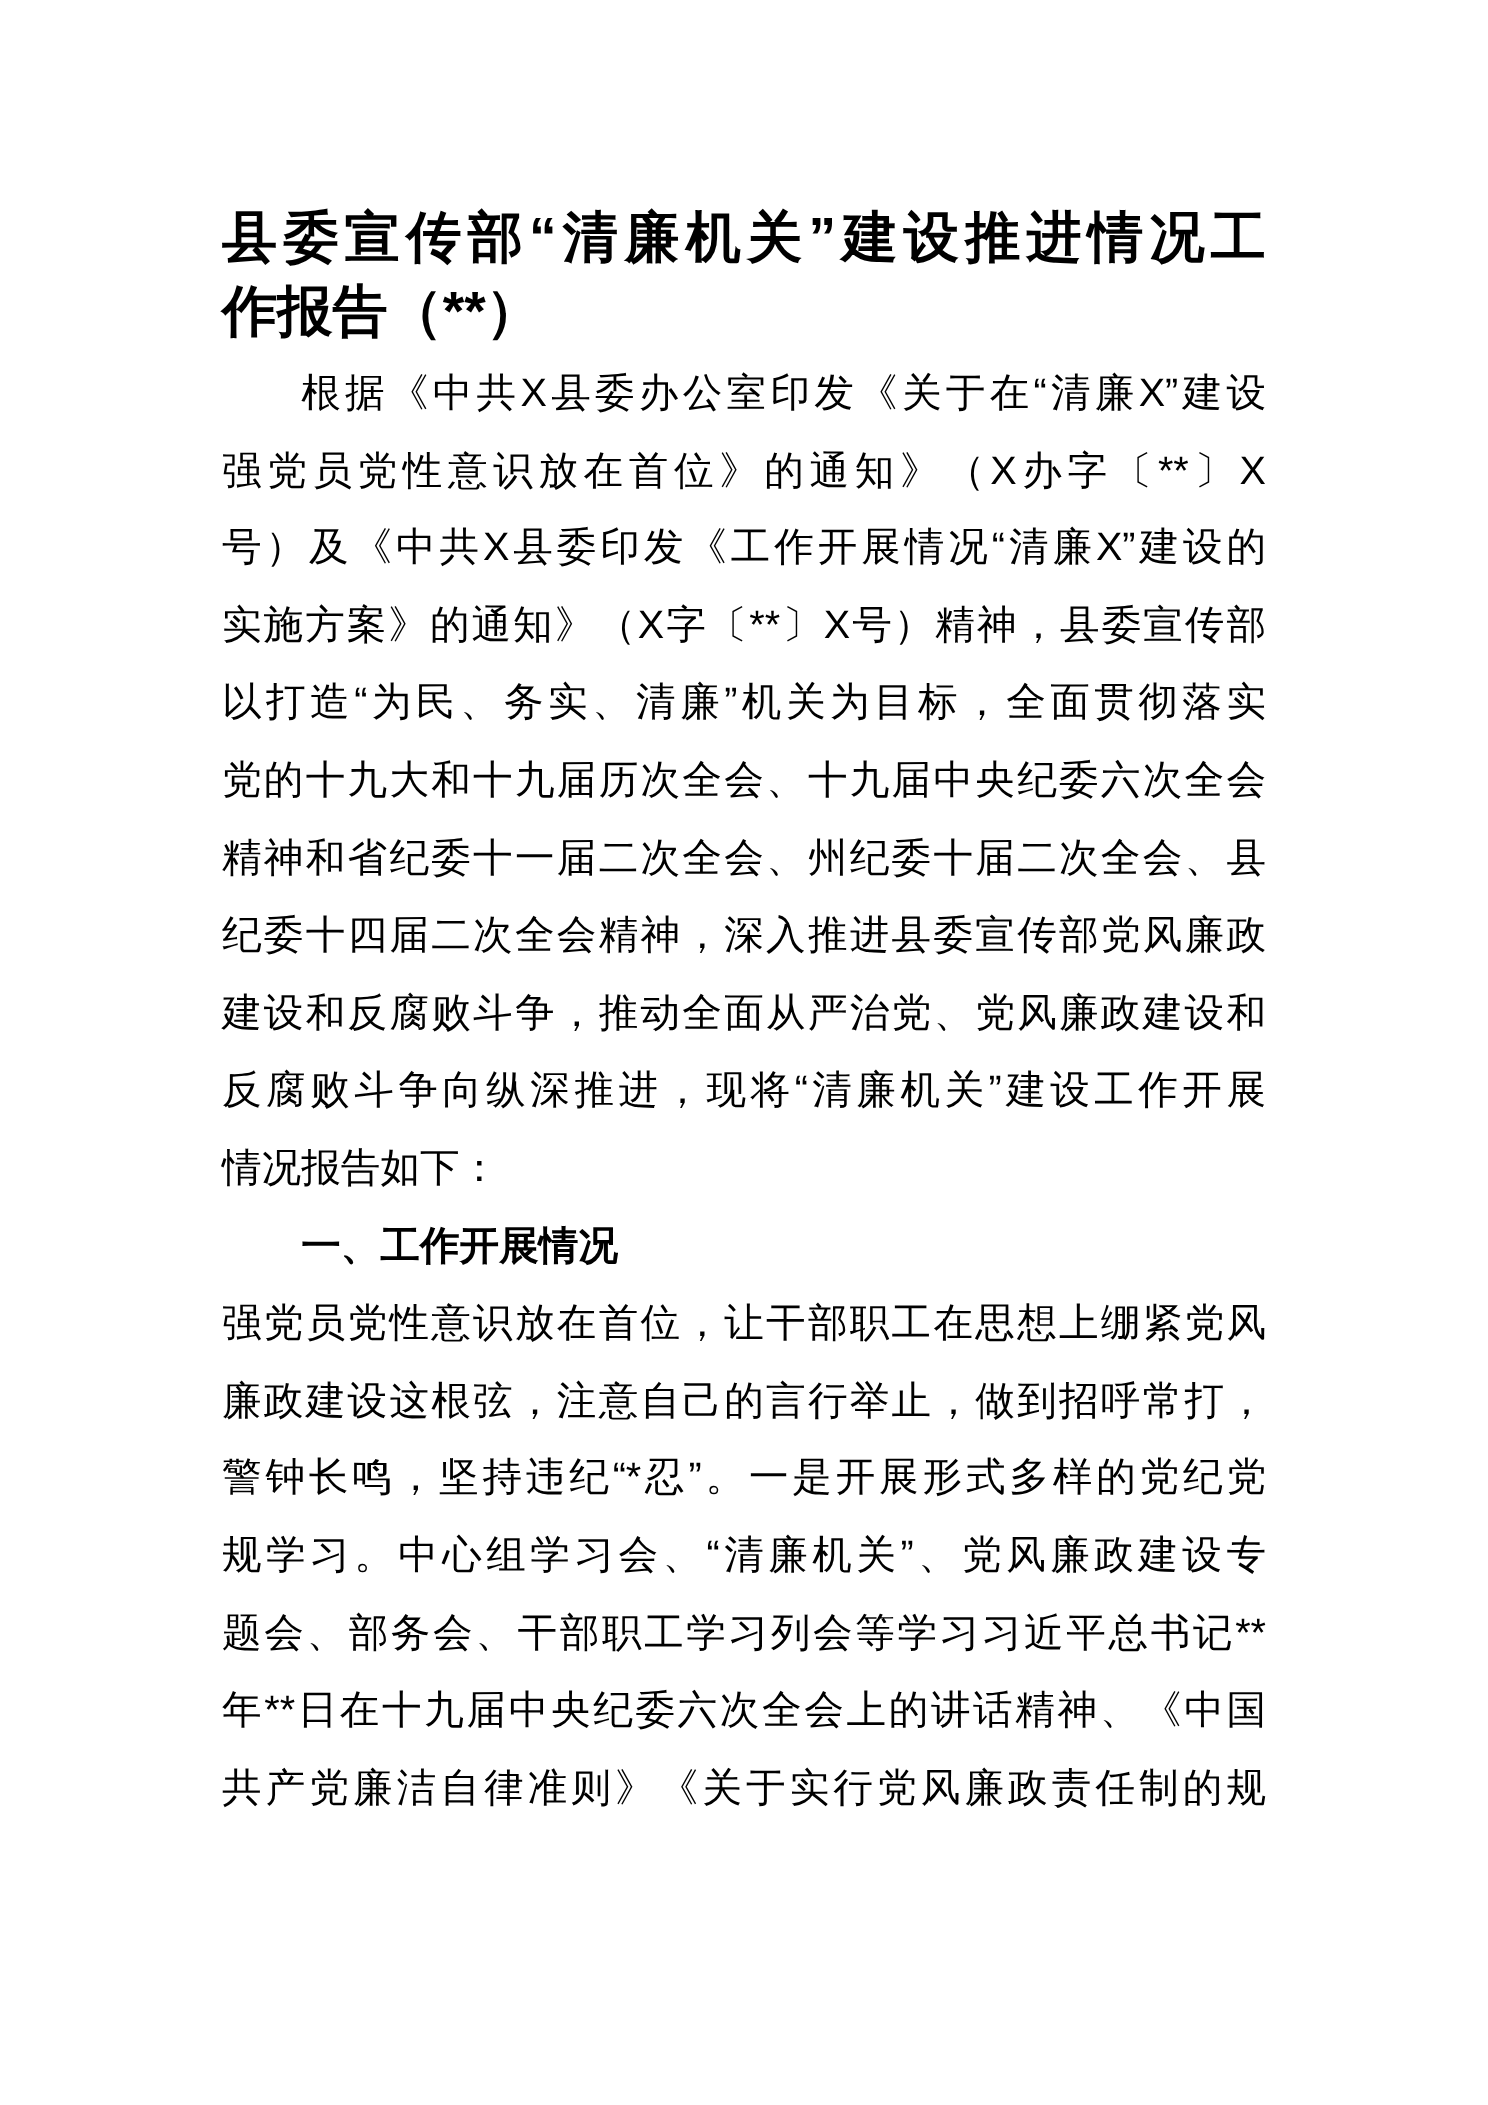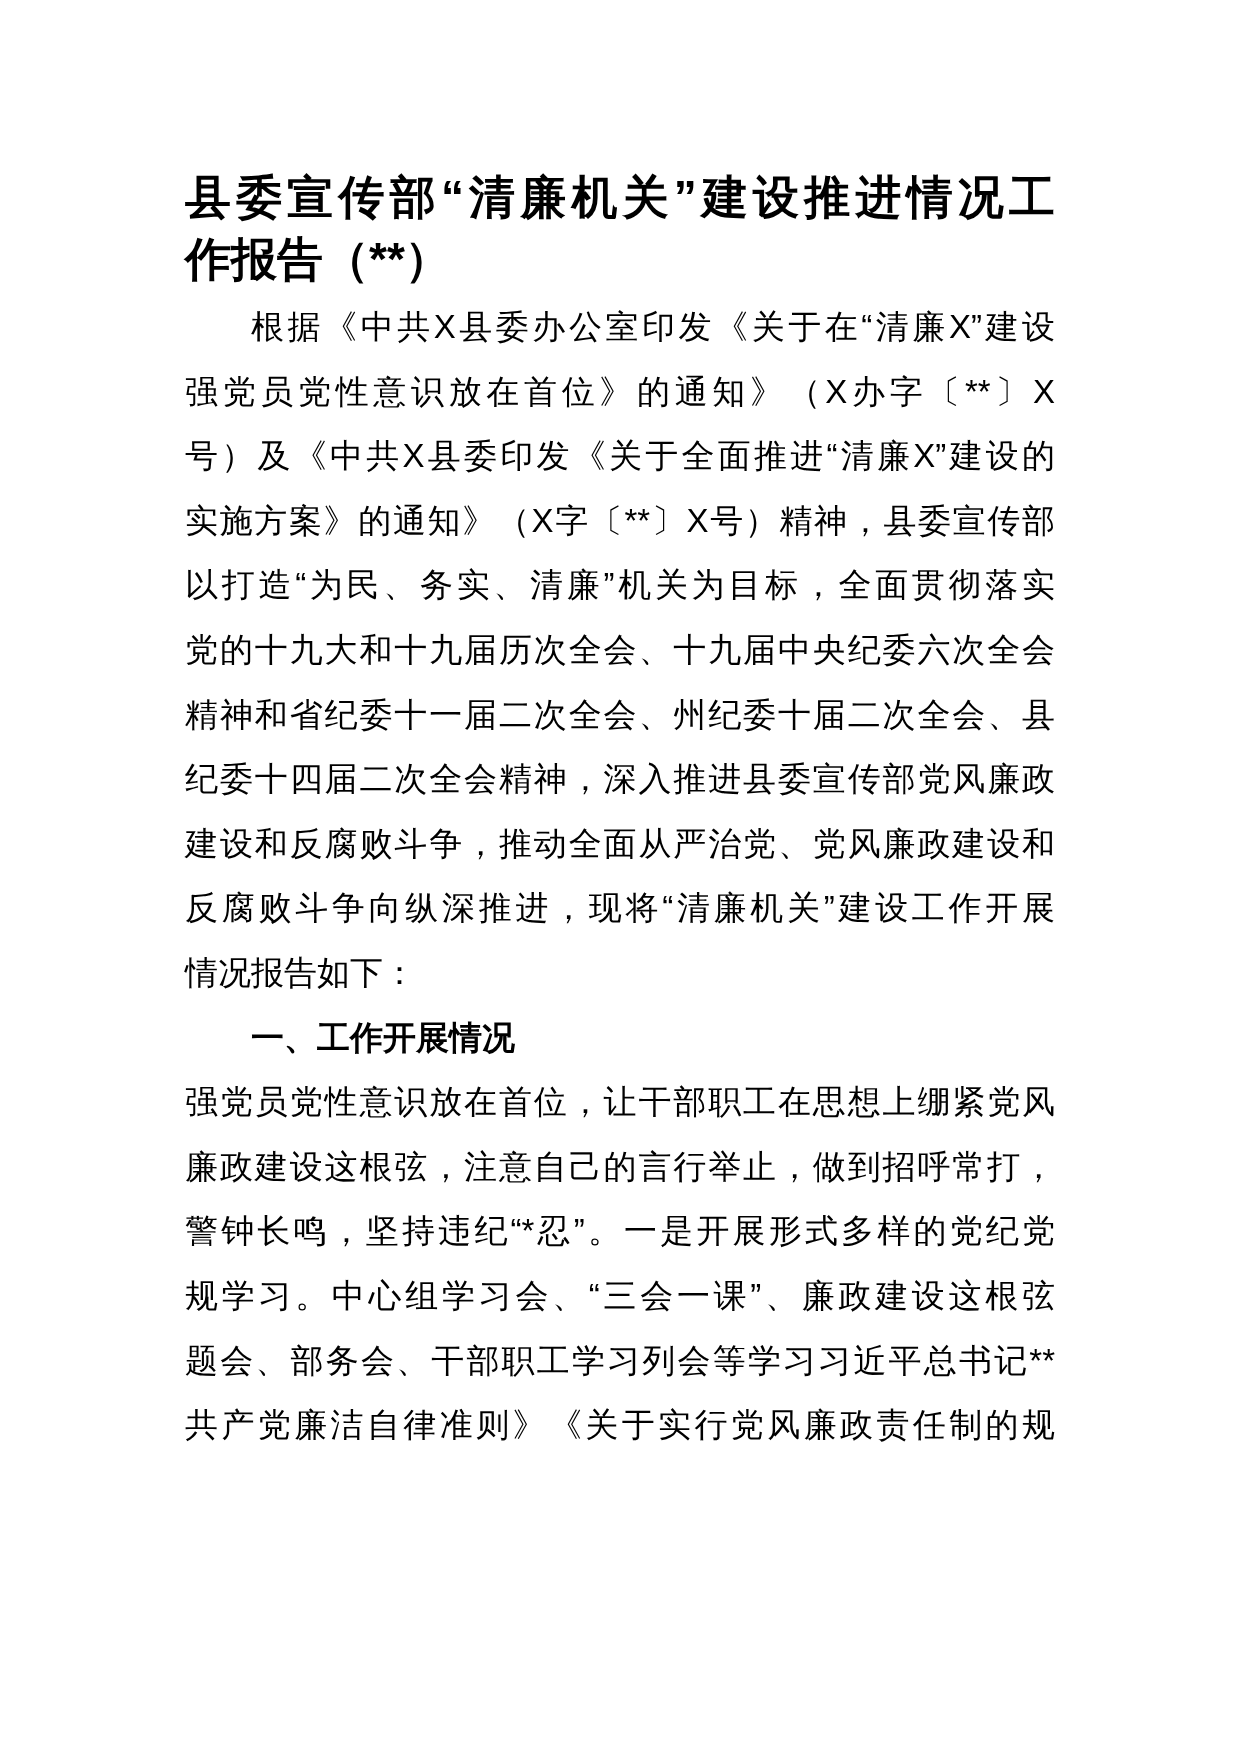--- a/index.html
+++ b/index.html
@@ -56,35 +56,36 @@
 
 <div class="page">
   <h1 class="title" id="doc-title">
       <div class="line">县委宣传部“清廉机关”建设推进情况工</div>
       <div class="line last">作报告（**）</div>
     </h1>
   <div id="doc-body">
       <div class="block paragraph">
         <div class="line indent">根据《中共X县委办公室印发《关于在“清廉X”建设</div>
         <div class="line">强党员党性意识放在首位》的通知》（X办字〔**〕X</div>
-        <div class="line">号）及《中共X县委印发《关于全面推进“清廉X”建设的</div>
+        <div class="line">号）及《中共X县委印发《工作开展情况“清廉X”建设的</div>
         <div class="line">实施方案》的通知》（X字〔**〕X号）精神，县委宣传部</div>
         <div class="line">以打造“为民、务实、清廉”机关为目标，全面贯彻落实</div>
         <div class="line">党的十九大和十九届历次全会、十九届中央纪委六次全会</div>
         <div class="line">精神和省纪委十一届二次全会、州纪委十届二次全会、县</div>
         <div class="line">纪委十四届二次全会精神，深入推进县委宣传部党风廉政</div>
         <div class="line">建设和反腐败斗争，推动全面从严治党、党风廉政建设和</div>
         <div class="line">反腐败斗争向纵深推进，现将“清廉机关”建设工作开展</div>
         <div class="line last">情况报告如下：</div>
       </div>
       <div class="block heading">
         <div class="line last indent">一、工作开展情况</div>
       </div>
       <div class="block paragraph">
         <div class="line">强党员党性意识放在首位，让干部职工在思想上绷紧党风</div>
         <div class="line">廉政建设这根弦，注意自己的言行举止，做到招呼常打，</div>
         <div class="line">警钟长鸣，坚持违纪“*忍”。一是开展形式多样的党纪党</div>
-        <div class="line">规学习。中心组学习会、“三会一课”、廉政建设这根弦</div>
+        <div class="line">规学习。中心组学习会、“清廉机关”、党风廉政建设专</div>
         <div class="line">题会、部务会、干部职工学习列会等学习习近平总书记**</div>
+        <div class="line">年**日在十九届中央纪委六次全会上的讲话精神、《中国</div>
         <div class="line">共产党廉洁自律准则》《关于实行党风廉政责任制的规</div>
       </div>
     </div>
 </div>
 
 </body></html>

